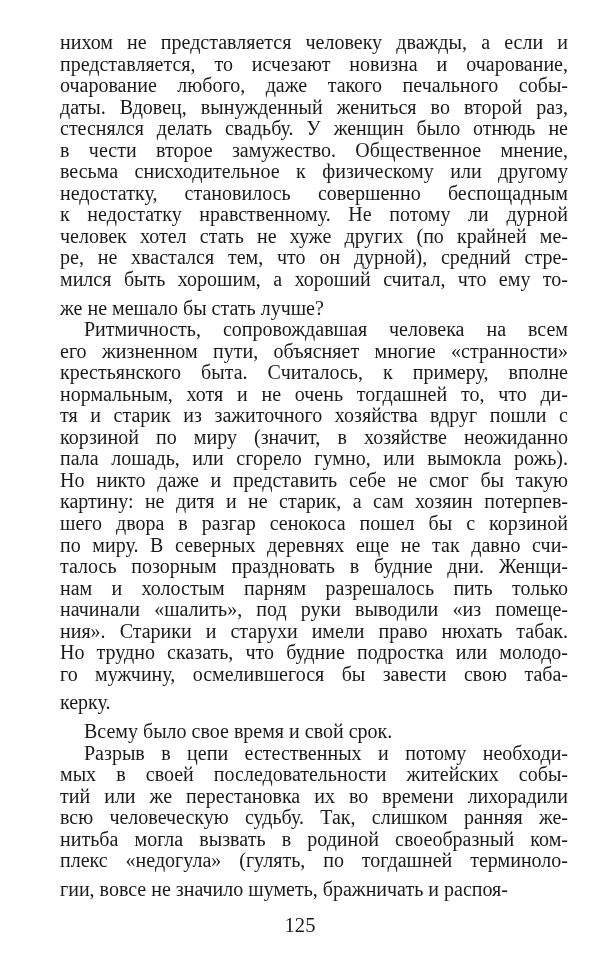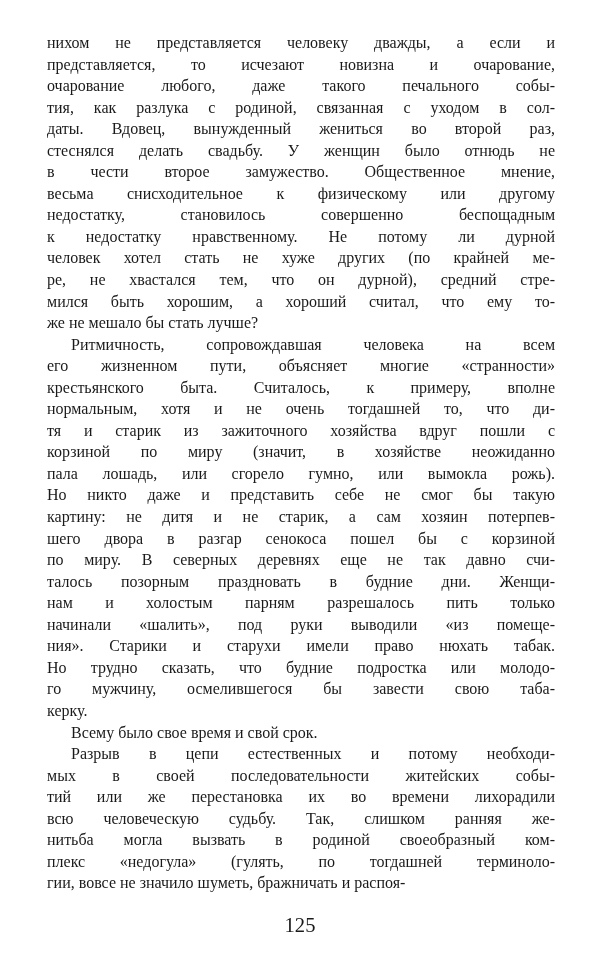--- a/index.html
+++ b/index.html
@@ -1,56 +1,55 @@
 <!DOCTYPE html>
 <html><head>
 <meta charset="utf-8">
 <style>
   html, body { margin: 0; padding: 0; background: #ffffff; }
   body { width: 600px; height: 965px; position: relative; overflow: hidden; }
   .page {
     position: absolute;
-    left: 47px;
+    left: 60px;
     top: 32px;
     width: 508px;
     font-family: "Liberation Serif", "DejaVu Serif", serif;
-    font-size: 16px;
+    font-size: 20px;
     line-height: 21.56px;
     color: #1a1a1a;
   }
   .line {
     display: block;
     height: 21.56px;
     white-space: nowrap;
     text-align: justify;
     text-align-last: justify;
     overflow: visible;
   }
-  .line.last { text-align-last: left; }
+  .line.last { text-align-last: left; margin-top: 7px; }
   .line.indent { padding-left: 24px; }
   .page-number {
     position: absolute;
     left: 0;
     width: 600px;
     top: 914px;
     text-align: center;
     font-family: "Liberation Serif", "DejaVu Serif", serif;
     font-size: 20.6px;
     color: #1a1a1a;
   }
 </style>
 </head>
 <body>
 
 <div class="page" id="page-body">
     <div>
       <span class="line">нихом не представляется человеку дважды, а если и</span>
       <span class="line">представляется, то исчезают новизна и очарование,</span>
       <span class="line">очарование любого, даже такого печального собы-</span>
-      <span class="line">тия, как разлука с родиной, связанная с уходом в сол-</span>
       <span class="line">даты. Вдовец, вынужденный жениться во второй раз,</span>
       <span class="line">стеснялся делать свадьбу. У женщин было отнюдь не</span>
       <span class="line">в чести второе замужество. Общественное мнение,</span>
       <span class="line">весьма снисходительное к физическому или другому</span>
       <span class="line">недостатку, становилось совершенно беспощадным</span>
       <span class="line">к недостатку нравственному. Не потому ли дурной</span>
       <span class="line">человек хотел стать не хуже других (по крайней ме-</span>
       <span class="line">ре, не хвастался тем, что он дурной), средний стре-</span>
       <span class="line">мился быть хорошим, а хороший считал, что ему то-</span>
       <span class="line last">же не мешало бы стать лучше?</span>

